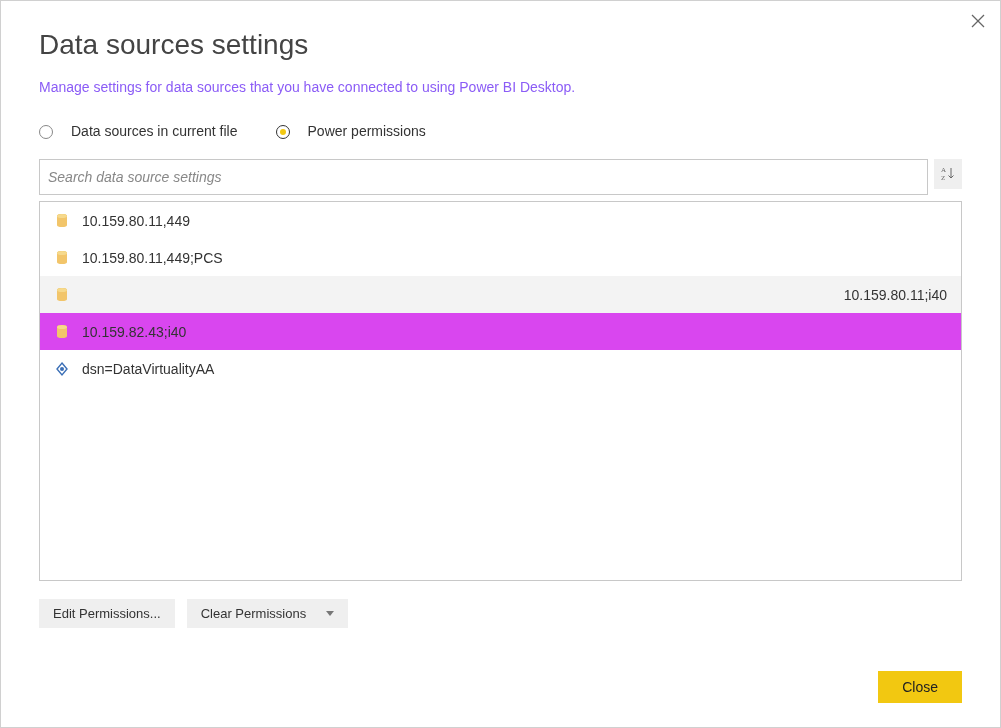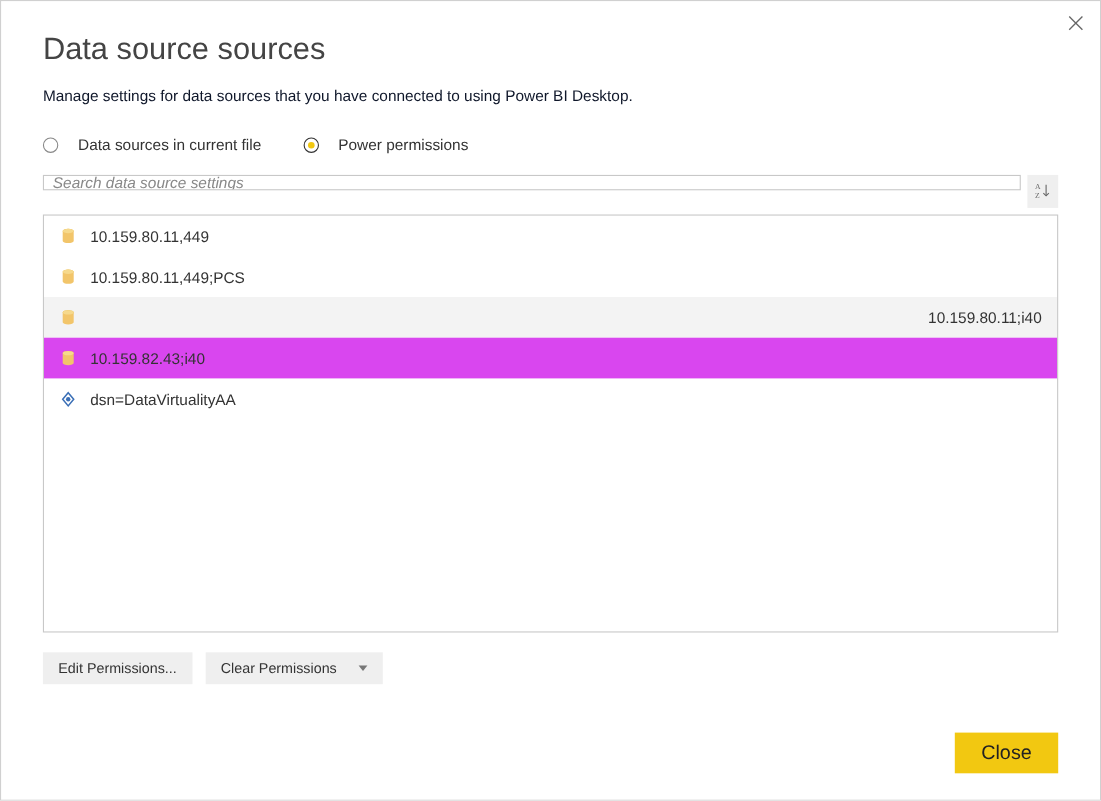--- a/index.html
+++ b/index.html
@@ -34,21 +34,21 @@
     height: 100%;
   }
   h1.title {
     font-weight: 300;
     font-size: 28px;
     color: #444;
     margin: 4px 0 18px 0;
   }
   .subtitle {
     font-size: 14px;
-    color: #0f172a;
+    color: #8b5cf6;
     margin-bottom: 28px;
   }
   .radio-row {
     display: flex;
     gap: 38px;
     margin-bottom: 20px;
     font-size: 14px;
   }
   .radio-item {
     display: flex;
@@ -73,21 +73,21 @@
   }
   .radio-item.selected .radio-inner { display: block; }
   .search-row {
     display: flex;
     gap: 6px;
     margin-bottom: 6px;
   }
   .search-box {
     flex: 1;
     border: 1px solid #c8c8c8;
-    height: 14px;
+    height: 36px;
     padding: 0 8px;
     font-size: 14px;
     font-style: italic;
     color: #666;
     outline: none;
   }
   .search-box::placeholder { color: #888; font-style: italic; }
   .sort-btn {
     width: 28px; height: 30px;
     background: #efefef;
@@ -142,38 +142,38 @@
   .footer {
     margin-top: auto;
     display: flex;
     justify-content: flex-end;
     padding-top: 22px;
   }
   .btn.primary {
     background: #f2c811;
     color: #222;
     padding: 8px 24px;
-    font-size: 18px;
+    font-size: 14px;
   }
 </style>
 </head>
 <body>
 
 <div class="dialog">
 
   <div class="close-x">
     <svg viewBox="0 0 14 14">
         <line x1="1" y1="1" x2="13" y2="13"></line>
         <line x1="13" y1="1" x2="1" y2="13"></line>
       </svg>
   </div>
 
   <div class="inner">
 
-    <h1 class="title">Data source sources</h1>
+    <h1 class="title">Data sources settings</h1>
     <div class="subtitle">Manage settings for data sources that you have connected to using Power BI Desktop.</div>
 
     <div class="radio-row">
       <div class="radio-item">
         <span class="radio-outer"></span>
         <span>Data sources in current file</span>
       </div>
       <div class="radio-item selected">
         <span class="radio-outer">
             <span class="radio-inner"></span>

